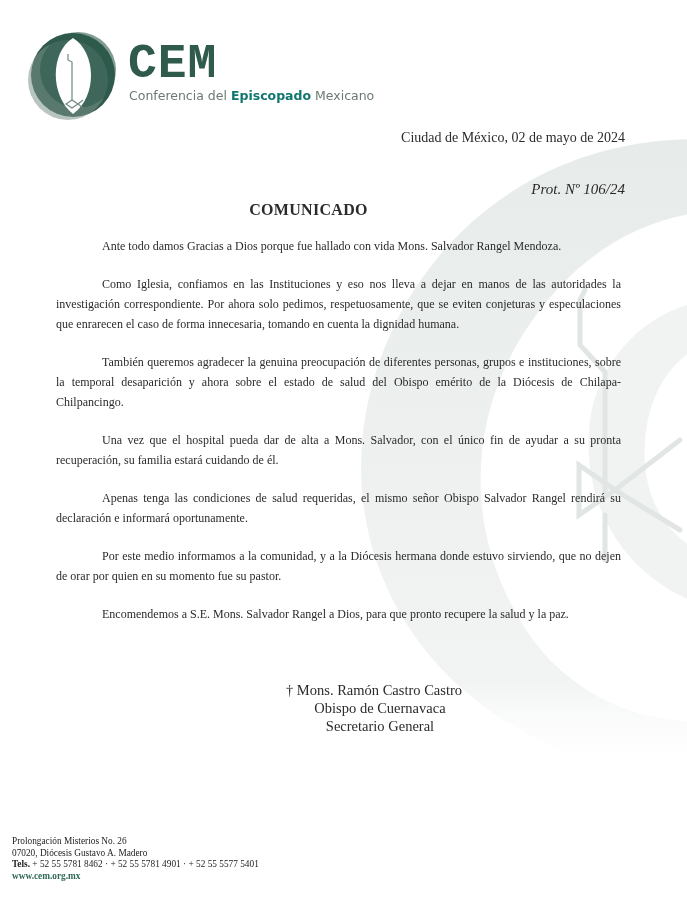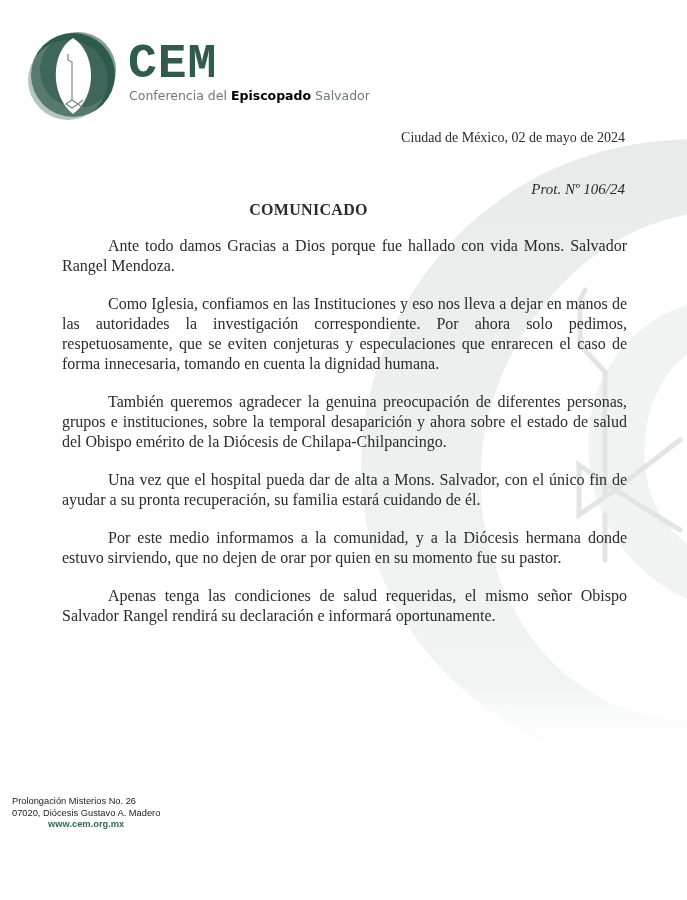--- a/index.html
+++ b/index.html
@@ -11,36 +11,36 @@
     }
     .watermark { position: absolute; left: 0; top: 0; width: 687px; height: 900px; z-index: 0; }
     .page { position: absolute; left: 0; top: 0; width: 687px; height: 900px; z-index: 1; }
 
     .logo { position: absolute; left: 28px; top: 30px; width: 340px; height: 90px; }
     .logo-emblem { position: absolute; left: 0; top: 0; width: 90px; height: 90px; }
     .logo-mark { position: absolute; left: 100px; top: 10px; font-family: Liberation Mono, monospace;
       font-weight: bold; font-size: 48px; letter-spacing: 1px; color: #2f5a4c; line-height: 48px; }
     .logo-sub { position: absolute; left: 101px; top: 58px; font-family: "DejaVu Sans", "Liberation Sans", sans-serif;
       font-size: 12.5px; color: #6b7a73; white-space: nowrap; }
-    .logo-sub b { color: #000000; font-weight: bold; }
+    .logo-sub b { color: #0f766e; font-weight: bold; }
 
     .date { position: absolute; right: 62px; top: 130px; font-size: 14px; }
     .prot { position: absolute; right: 62px; top: 181px; font-size: 15px; font-style: italic; }
     .title { position: absolute; left: 0; width: 617px; top: 201px; text-align: center; font-weight: bold; font-size: 16px; letter-spacing: 0.3px; }
 
-    .body { position: absolute; left: 62px; width: 565px; top: 236px; font-size: 16px; line-height: 20px; }
+    .body { position: absolute; left: 56px; width: 565px; top: 236px; font-size: 12px; line-height: 20px; }
     .para { margin: 0 0 18px 0; text-indent: 46px; text-align: justify; }
 
     .sig { position: absolute; left: 260px; width: 240px; top: 681px; font-size: 14.5px; text-align: center; line-height: 18px; }
     .sig .name { margin-left: -12px; }
 
-    .footer { position: absolute; left: 12px; top: 796px; font-family: Liberation Sans, sans-serif;
+    .footer { position: absolute; left: 12px; top: 836px; font-family: Liberation Serif, serif;
       font-size: 9.3px; line-height: 11.6px; color: #222; }
     .footer .tels-label { font-weight: bold; }
-    .footer .web { color: #2f6a55; font-weight: bold; text-align: center; }
+    .footer .web { color: #2f6a55; font-weight: bold; }
   </style>
 </head>
 <body>
 
 <svg class="watermark" viewBox="0 0 687 900">
   <defs>
     <linearGradient id="wmfade" x1="0" y1="0" x2="0" y2="1">
       <stop offset="0" stop-color="#e4e9e7" stop-opacity="0.9"></stop>
       <stop offset="0.85" stop-color="#eef1f0" stop-opacity="0.8"></stop>
       <stop offset="1" stop-color="#ffffff" stop-opacity="0"></stop>
@@ -68,37 +68,44 @@
       <circle cx="40" cy="50" r="40" fill="#7c948b" opacity="0.55"></circle>
       <circle cx="50" cy="40" r="38" fill="#2f5a4c" opacity="0.6"></circle>
       <path d="M 45 8 C 68 22 70 66 45 84 C 22 66 22 22 45 8 Z" fill="#ffffff"></path>
       <g stroke="#6f8a80" stroke-width="1.2" fill="none">
         <path d="M 40 24 L 40 30 L 44 32 L 44 70"></path>
         <path d="M 38 74 L 44 70 L 50 74 L 44 78 Z"></path>
         <path d="M 50 74 L 55 70 M 50 74 L 55 78"></path>
       </g>
     </svg>
     <div class="logo-mark">CEM</div>
-    <div class="logo-sub"><span>Conferencia del </span><b>Episcopado</b><span> Salvador</span></div>
+    <div class="logo-sub"><span>Conferencia del </span><b>Episcopado</b><span> Mexicano</span></div>
   </div>
 
   <div class="date">Ciudad de México, 02 de mayo de 2024</div>
   <div class="prot">Prot. Nº 106/24</div>
 
   <div class="title">COMUNICADO</div>
 
   <div class="body">
     <p class="para">Ante todo damos Gracias a Dios porque fue hallado con vida Mons. Salvador Rangel Mendoza.</p>
     <p class="para">Como Iglesia, confiamos en las Instituciones y eso nos lleva a dejar en manos de las autoridades la investigación correspondiente. Por ahora solo pedimos, respetuosamente, que se eviten conjeturas y especulaciones que enrarecen el caso de forma innecesaria, tomando en cuenta la dignidad humana.</p>
     <p class="para">También queremos agradecer la genuina preocupación de diferentes personas, grupos e instituciones, sobre la temporal desaparición y ahora sobre el estado de salud del Obispo emérito de la Diócesis de Chilapa-Chilpancingo.</p>
     <p class="para">Una vez que el hospital pueda dar de alta a Mons. Salvador, con el único fin de ayudar a su pronta recuperación, su familia estará cuidando de él.</p>
+    <p class="para">Apenas tenga las condiciones de salud requeridas, el mismo señor Obispo Salvador Rangel rendirá su declaración e informará oportunamente.</p>
     <p class="para">Por este medio informamos a la comunidad, y a la Diócesis hermana donde estuvo sirviendo, que no dejen de orar por quien en su momento fue su pastor.</p>
-    <p class="para">Apenas tenga las condiciones de salud requeridas, el mismo señor Obispo Salvador Rangel rendirá su declaración e informará oportunamente.</p>
+    <p class="para">Encomendemos a S.E. Mons. Salvador Rangel a Dios, para que pronto recupere la salud y la paz.</p>
   </div>
 
+  <div class="sig">
+    <div class="name">† Mons. Ramón Castro Castro</div>
+    <div>Obispo de Cuernavaca</div>
+    <div>Secretario General</div>
+  </div>
 
   <div class="footer">
     <div>Prolongación Misterios No. 26</div>
     <div>07020, Diócesis Gustavo A. Madero</div>
+    <div><span class="tels-label">Tels.</span><span> + 52 55 5781 8462 · + 52 55 5781 4901 · + 52 55 5577 5401</span></div>
     <div class="web">www.cem.org.mx</div>
   </div>
 
 </div>
 
 </body></html>

